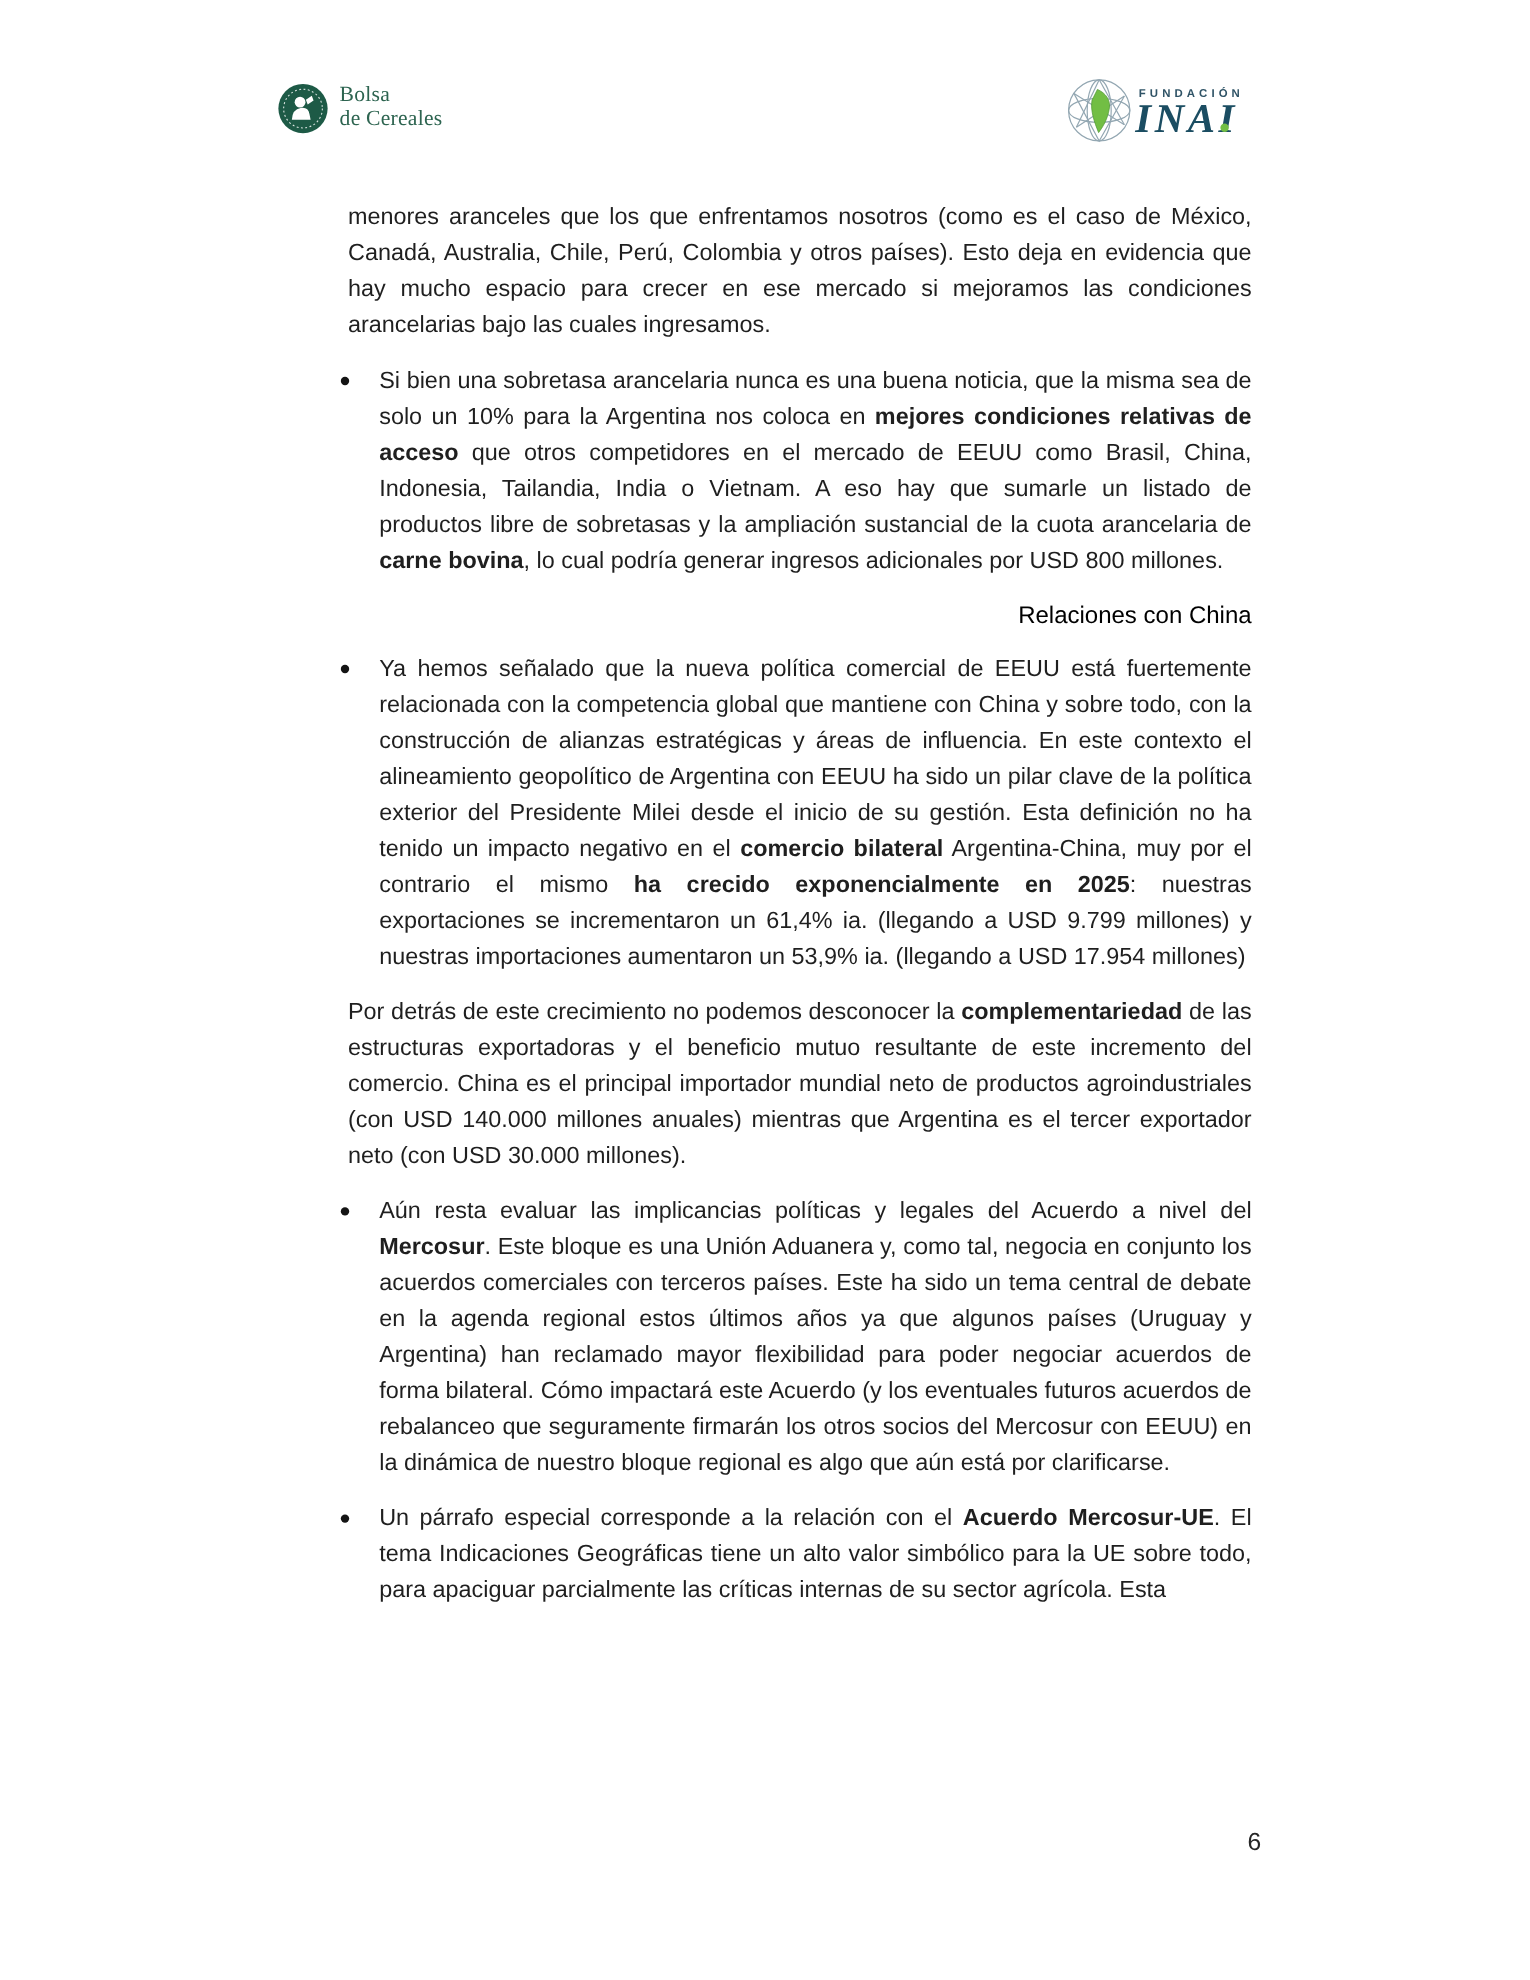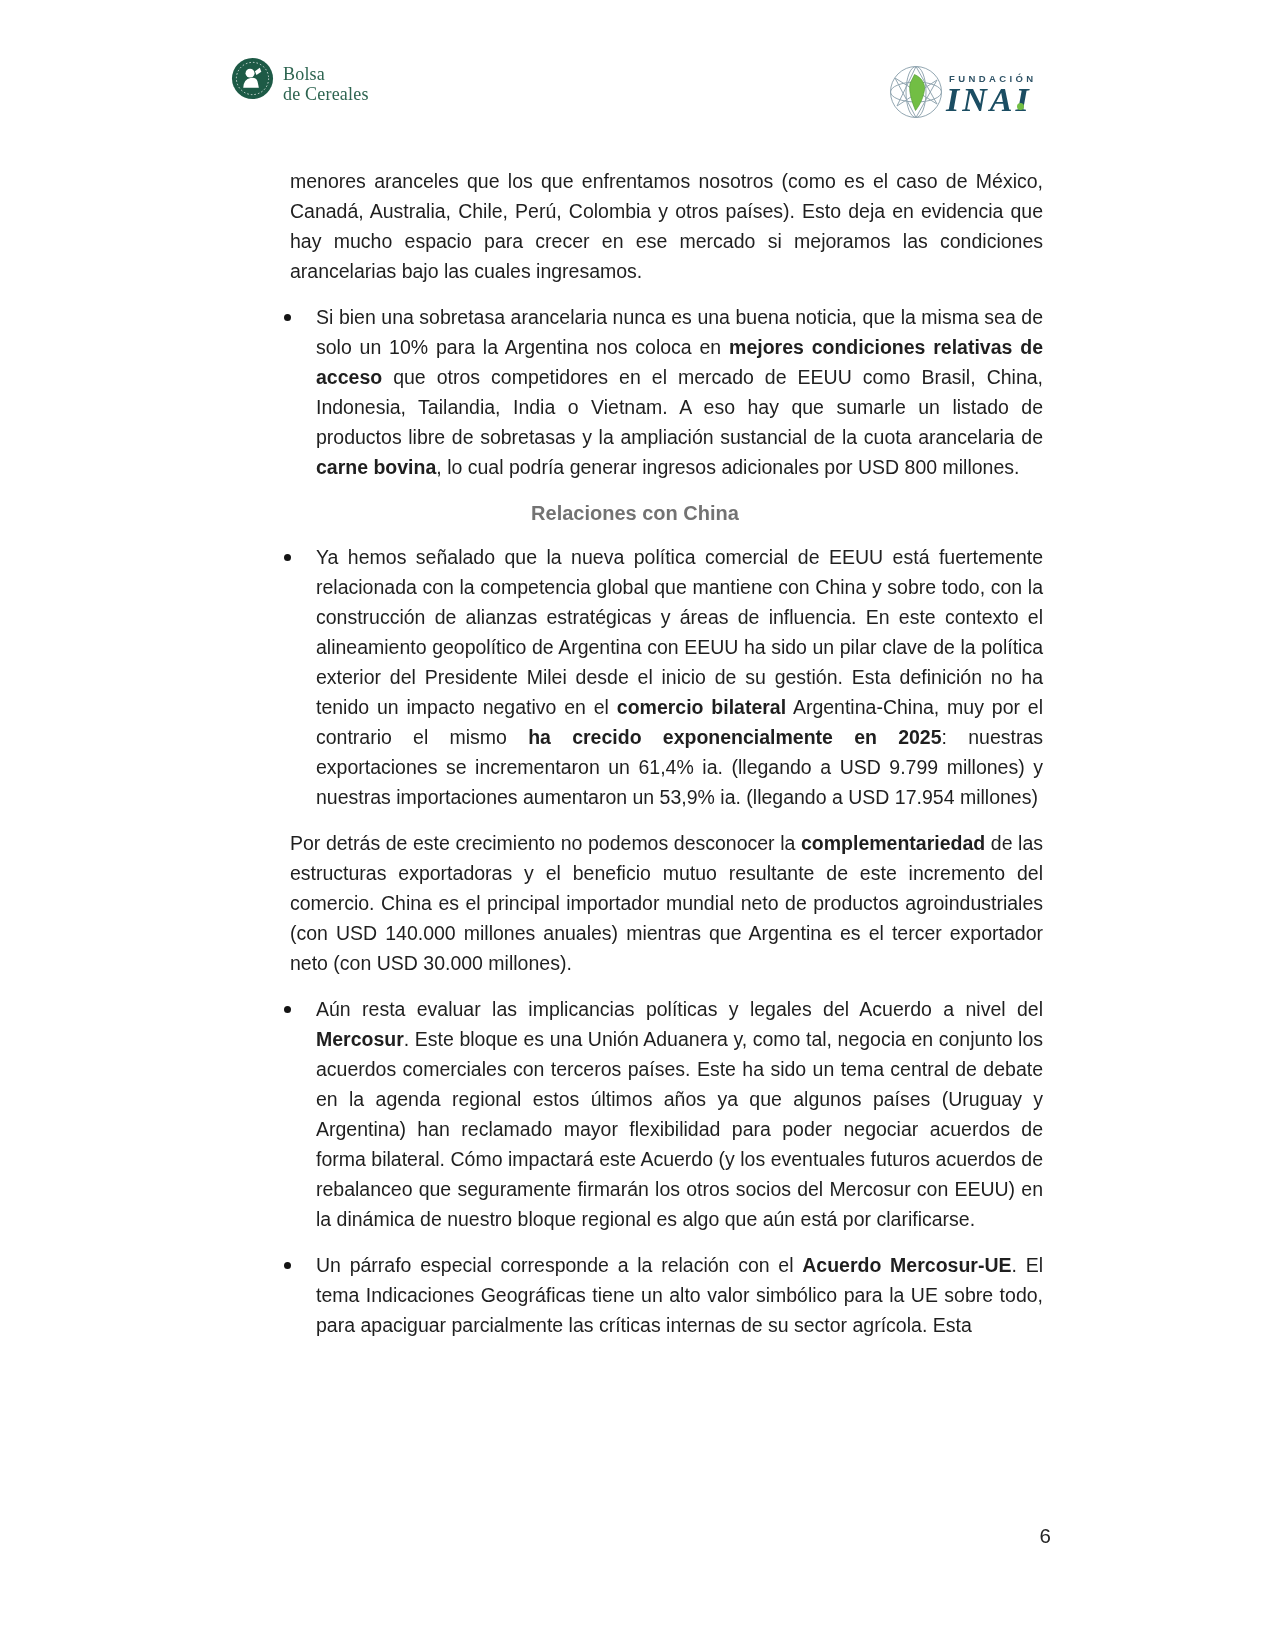--- a/index.html
+++ b/index.html
@@ -2,43 +2,43 @@
 <html lang="es"><head>
 <meta charset="utf-8">
 <style>
   html,body { margin:0; padding:0; background:#ffffff; }
   .page {
     position:relative; width:1275px; height:1650px; background:#ffffff;
     font-family:"Liberation Sans", sans-serif; color:#1f1f1f; overflow:hidden;
   }
 
   
-  .header-left { position:absolute; left:231px; top:57px; display:flex; align-items:flex-end; gap:9px; }
+  .header-left { position:absolute; left:231px; top:69px; display:flex; align-items:flex-start; gap:9px; }
   .bolsa-text { font-family:"Liberation Serif", serif; color:#2d6450; font-size:18px; line-height:19.5px; letter-spacing:0.2px; }
 
   .header-right { position:absolute; left:888px; top:64px; display:flex; align-items:center; gap:2px; }
   .inai-text { display:flex; flex-direction:column; }
   .inai-top { font-size:9.5px; font-weight:bold; letter-spacing:3.4px; color:#2f5366; margin-left:3px; }
   .inai-main { position:relative; font-family:"Liberation Serif", serif; font-weight:bold; font-size:34px; line-height:32px; letter-spacing:3px; color:#1b4d62;font-style:italic; }
   .inai-dot { position:absolute; right:13px; bottom:6px; width:7px; height:7px; border-radius:50%; background:#72be44; }
 
   
   .content {
     position:absolute; left:227px; top:166px; width:816px;
     font-size:19.5px; line-height:30px; text-align:justify;
   }
   .para   { margin:0 0 16px 63px; }
   .bullet { position:relative; margin:0 0 16px 89px; }
   .bullet::before {
     content:""; position:absolute; left:-32px; top:11.5px;
     width:7px; height:7px; border-radius:50%; background:#141414;
   }
   .h {
-    font-size:20px; font-weight:bold; color:#737373;
-    margin:0 0 14px 0; text-align:center; line-height:30px;
+    font-size:20px; font-weight:normal; color:#000000;
+    margin:0 0 14px 0; text-align:right; line-height:30px;
   }
   b { font-weight:bold; }
 
   
   .page-number { position:absolute; top:1524px; left:1027px; width:24px; text-align:right; font-size:20.5px; color:#262626; }
 </style>
 </head>
 <body>
 
 <div class="page">

